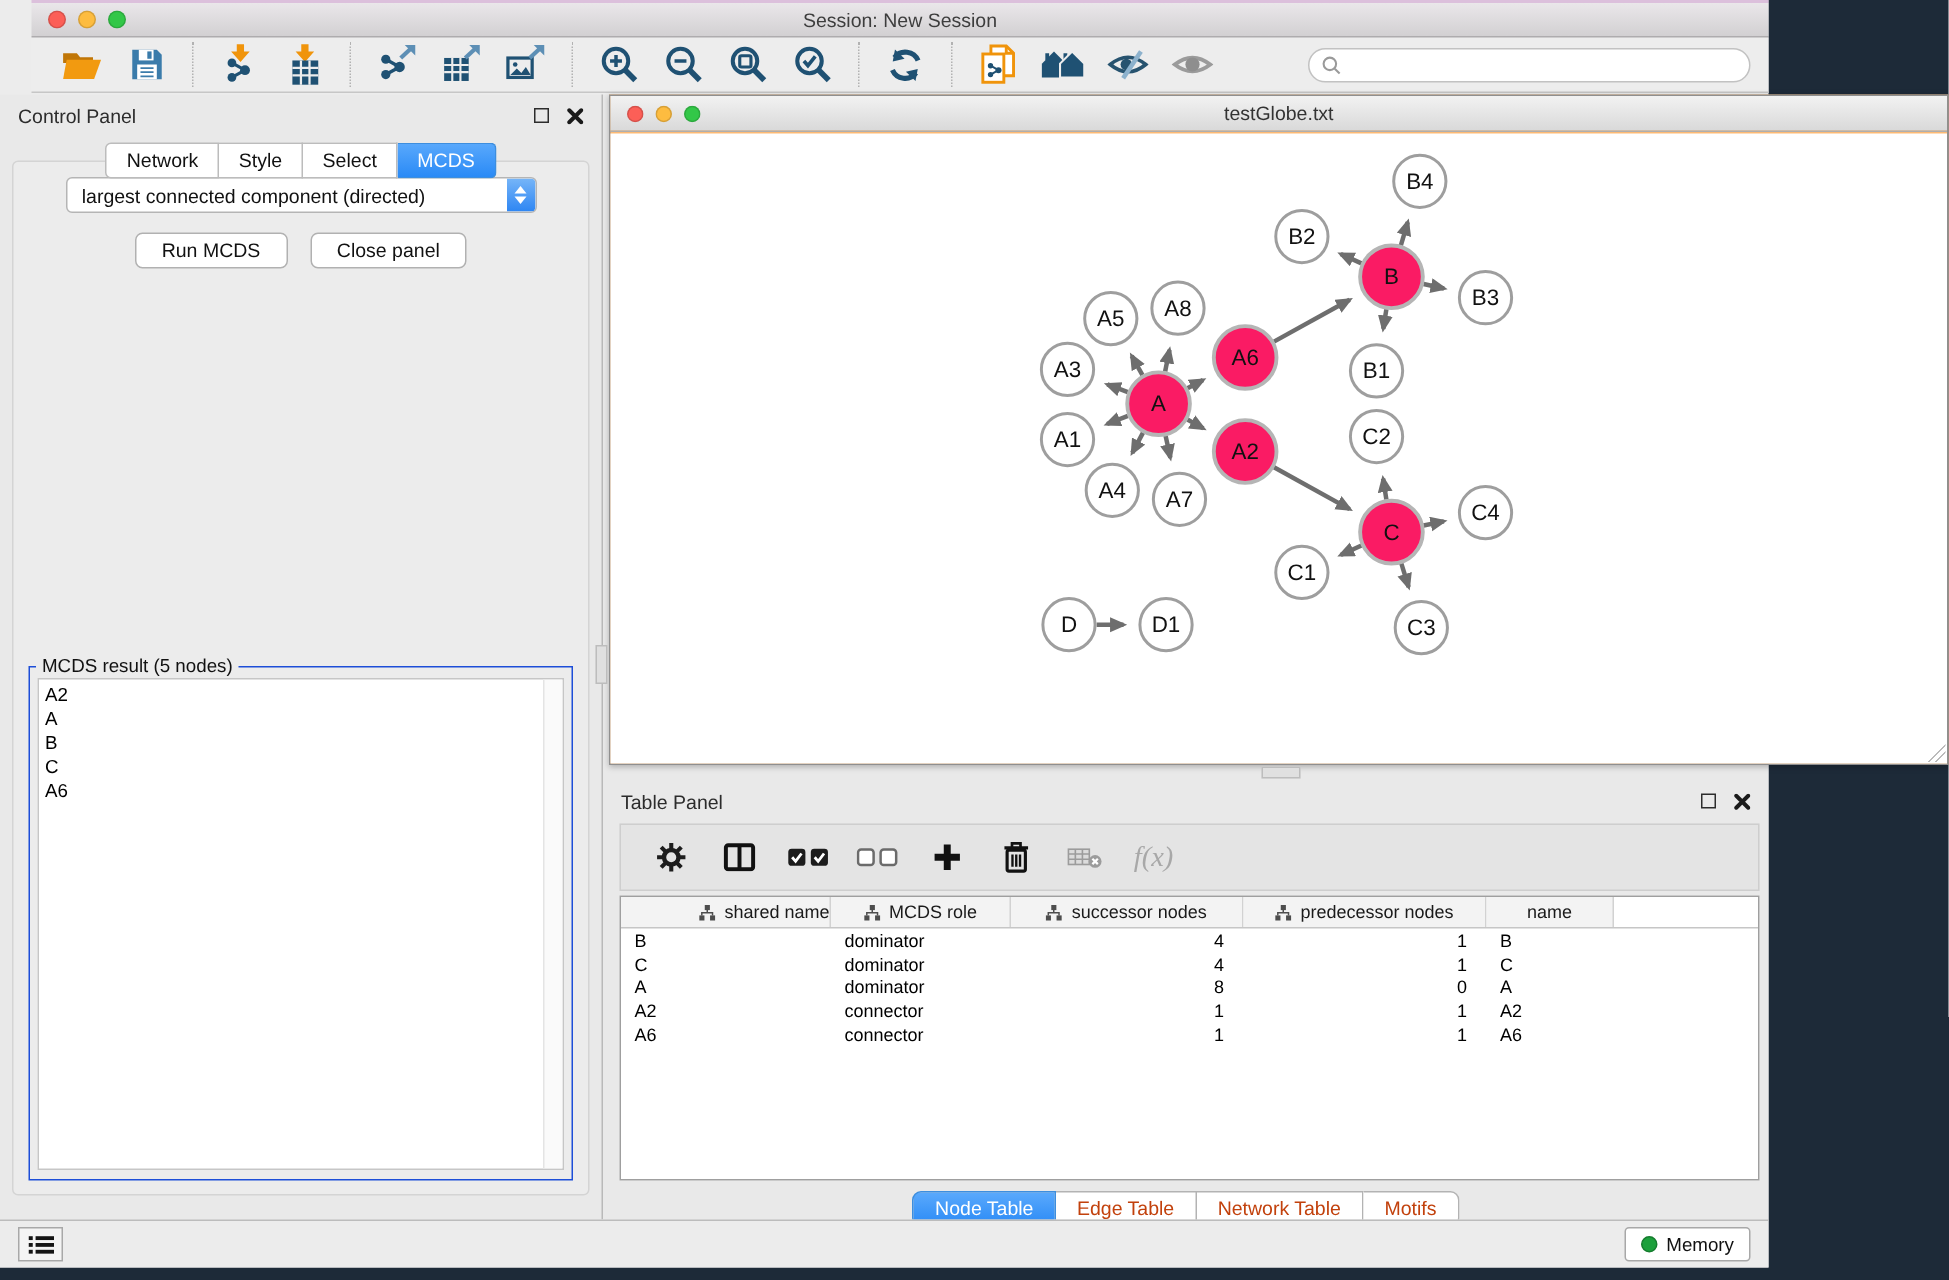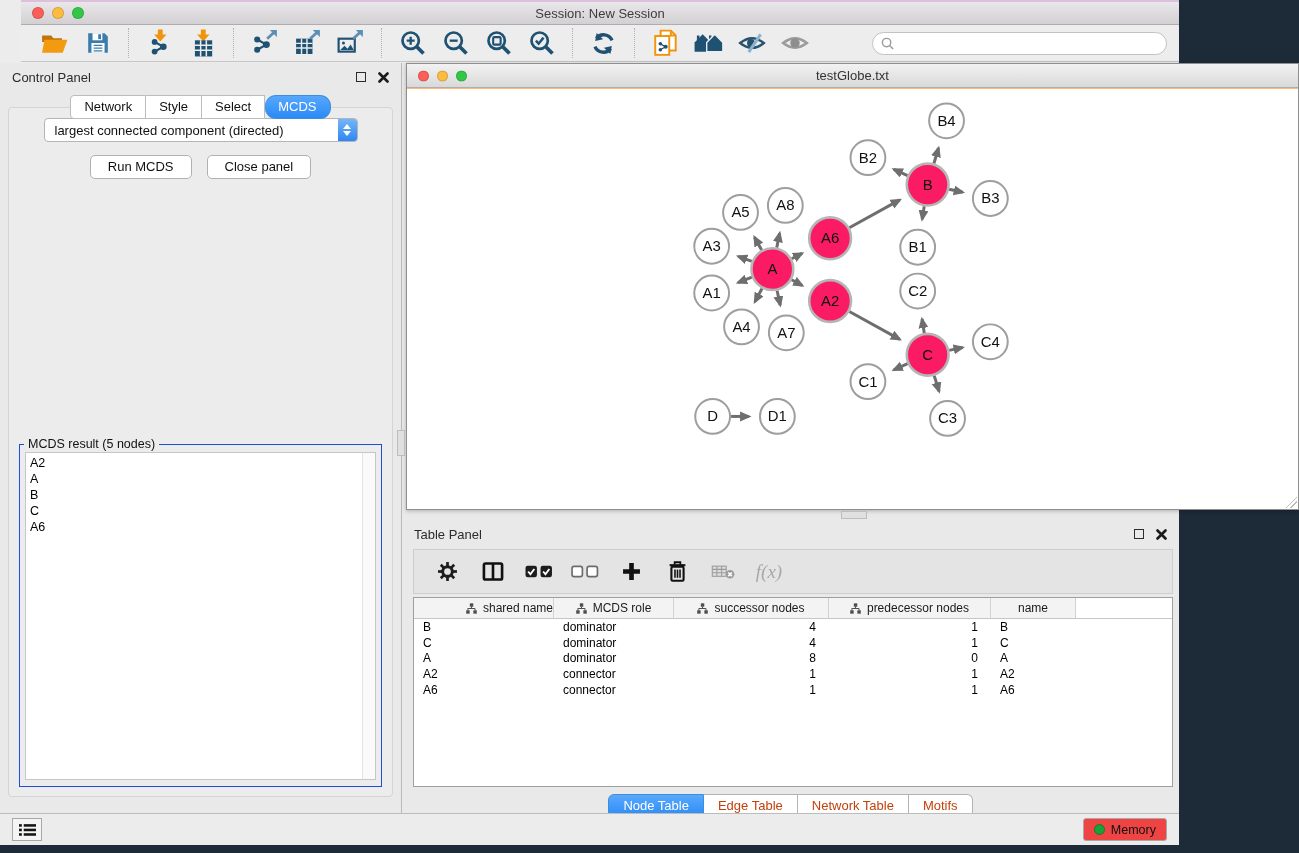--- a/index.html
+++ b/index.html
@@ -50,21 +50,21 @@
   .float-box { width:10px; height:10px; border:1.6px solid #2c2c2c; display:inline-block; cursor:pointer; }
   .close-x { cursor:pointer; line-height:0; }
 
   .cp-tabs { position:absolute; left:0; right:0; top:32px; display:flex; justify-content:center; z-index:2; }
   .cp-tab {
     background:#fff; border:1px solid #bcbcbc; border-left:none;
     padding:3px 13px 4px; font-size:13px; color:#111; cursor:pointer;
   }
   .cp-tab:first-child { border-left:1px solid #bcbcbc; border-radius:4px 0 0 4px; }
   .cp-tab:last-child { border-radius:0 4px 4px 0; }
-  .cp-tab.selected { background:linear-gradient(#58a8fc,#2a8af6); border-color:#3d8ede; color:#fff;border-radius:11px; }
+  .cp-tab.selected { background:linear-gradient(#58a8fc,#2a8af6); border-color:#3d8ede; color:#fff; }
 
   .cp-body {
     position:absolute; left:8px; right:8px; top:44px; height:690px;
     background:#ececec; border:1px solid #d4d4d4; border-radius:4px; z-index:1;
   }
   .opt-label { text-align:center; margin-top:34px; font-size:13px; color:#1c1c1c; }
   .dropdown {
     margin:10px auto 0; width:314px; height:24px; background:#fff;
     border:1px solid #b5b5b5; border-radius:4px; display:flex; align-items:stretch; cursor:pointer; overflow:hidden;
   }
@@ -152,21 +152,21 @@
   .tp-tab:last-child { border-radius:0 6px 6px 0; }
   .tp-tab.selected { background:linear-gradient(#5aa9fc,#2a8af6); border-color:#3d8ede; color:#fff; }
 
   
   .status-bar {
     position:absolute; left:0; right:0; top:813px; height:32px; background:#ececec;
     border-top:1px solid #bcbcbc; display:flex; align-items:center; padding:0 12px;
   }
   .list-btn { width:30px; height:23px; background:#f4f4f4; border:1px solid #a8a8a8; display:flex; align-items:center; justify-content:center; cursor:pointer; }
   .memory-btn {
-    margin-left:auto; height:23px; background:#ef4444; border:1px solid #a8a8a8; border-radius:3px;
+    margin-left:auto; height:23px; background:#ffffff; border:1px solid #a8a8a8; border-radius:3px;
     display:flex; align-items:center; gap:6px; padding:0 10px; font-size:12.5px; color:#111; cursor:pointer;
   }
   .mem-dot { width:11px; height:11px; border-radius:50%; background:#1ca03c; border:1px solid #157c2e; }
 </style>
 </head>
 <body>
 
 <div class="app-window">
 
   <div class="titlebar">

